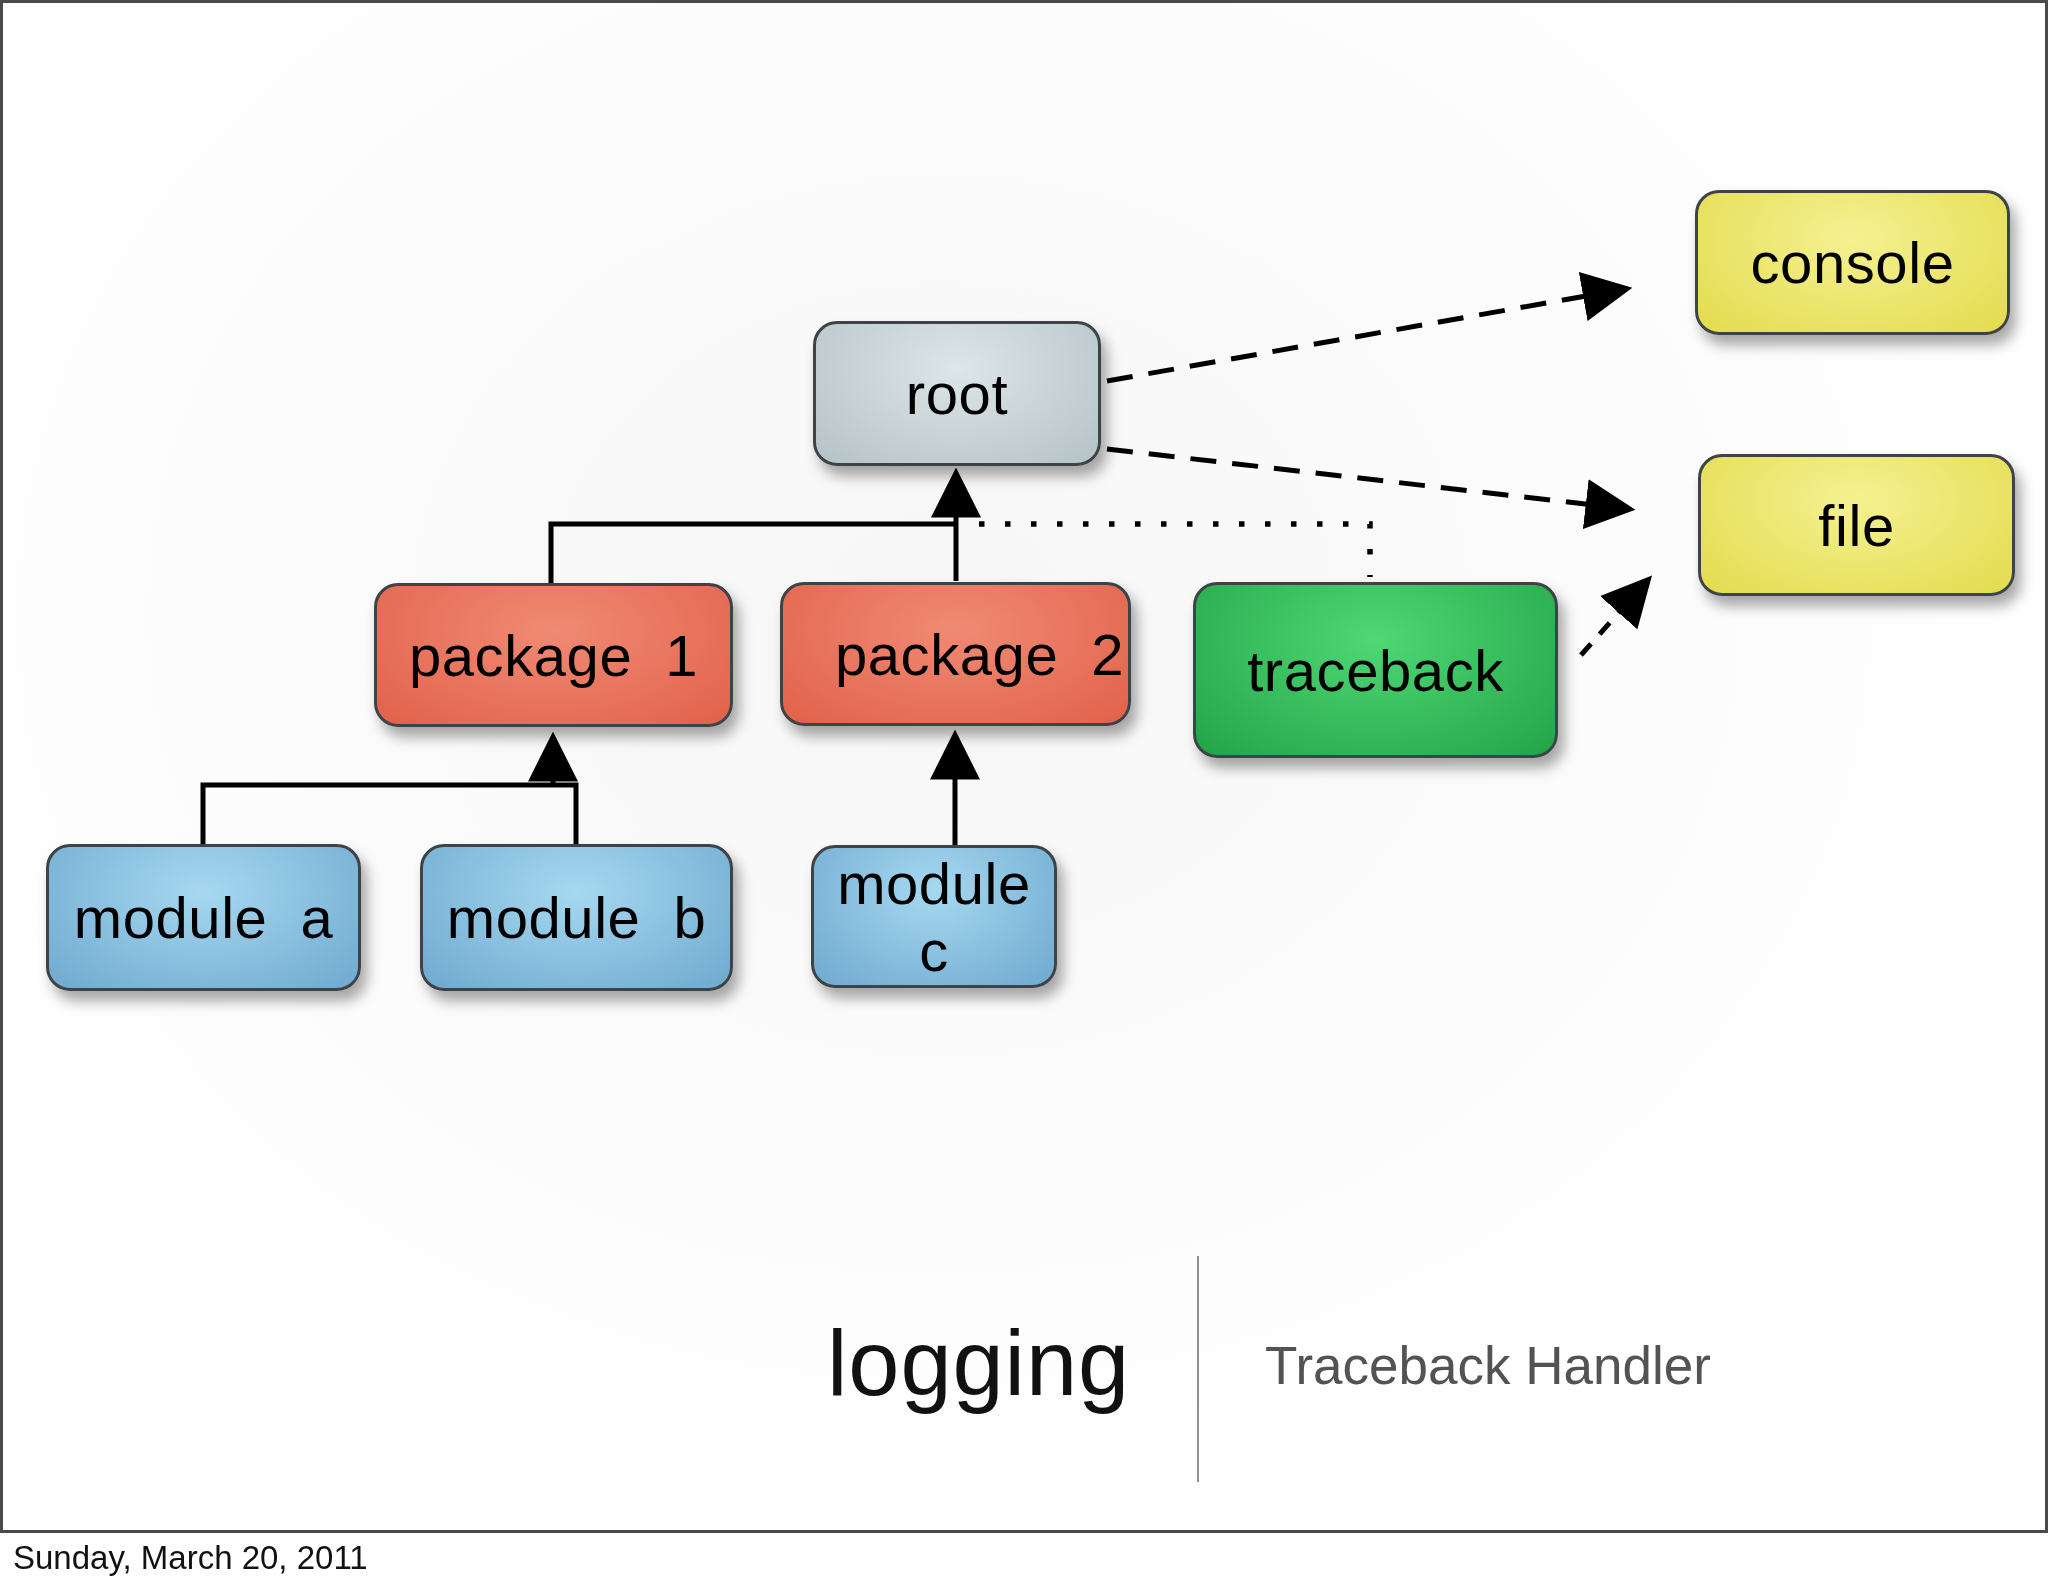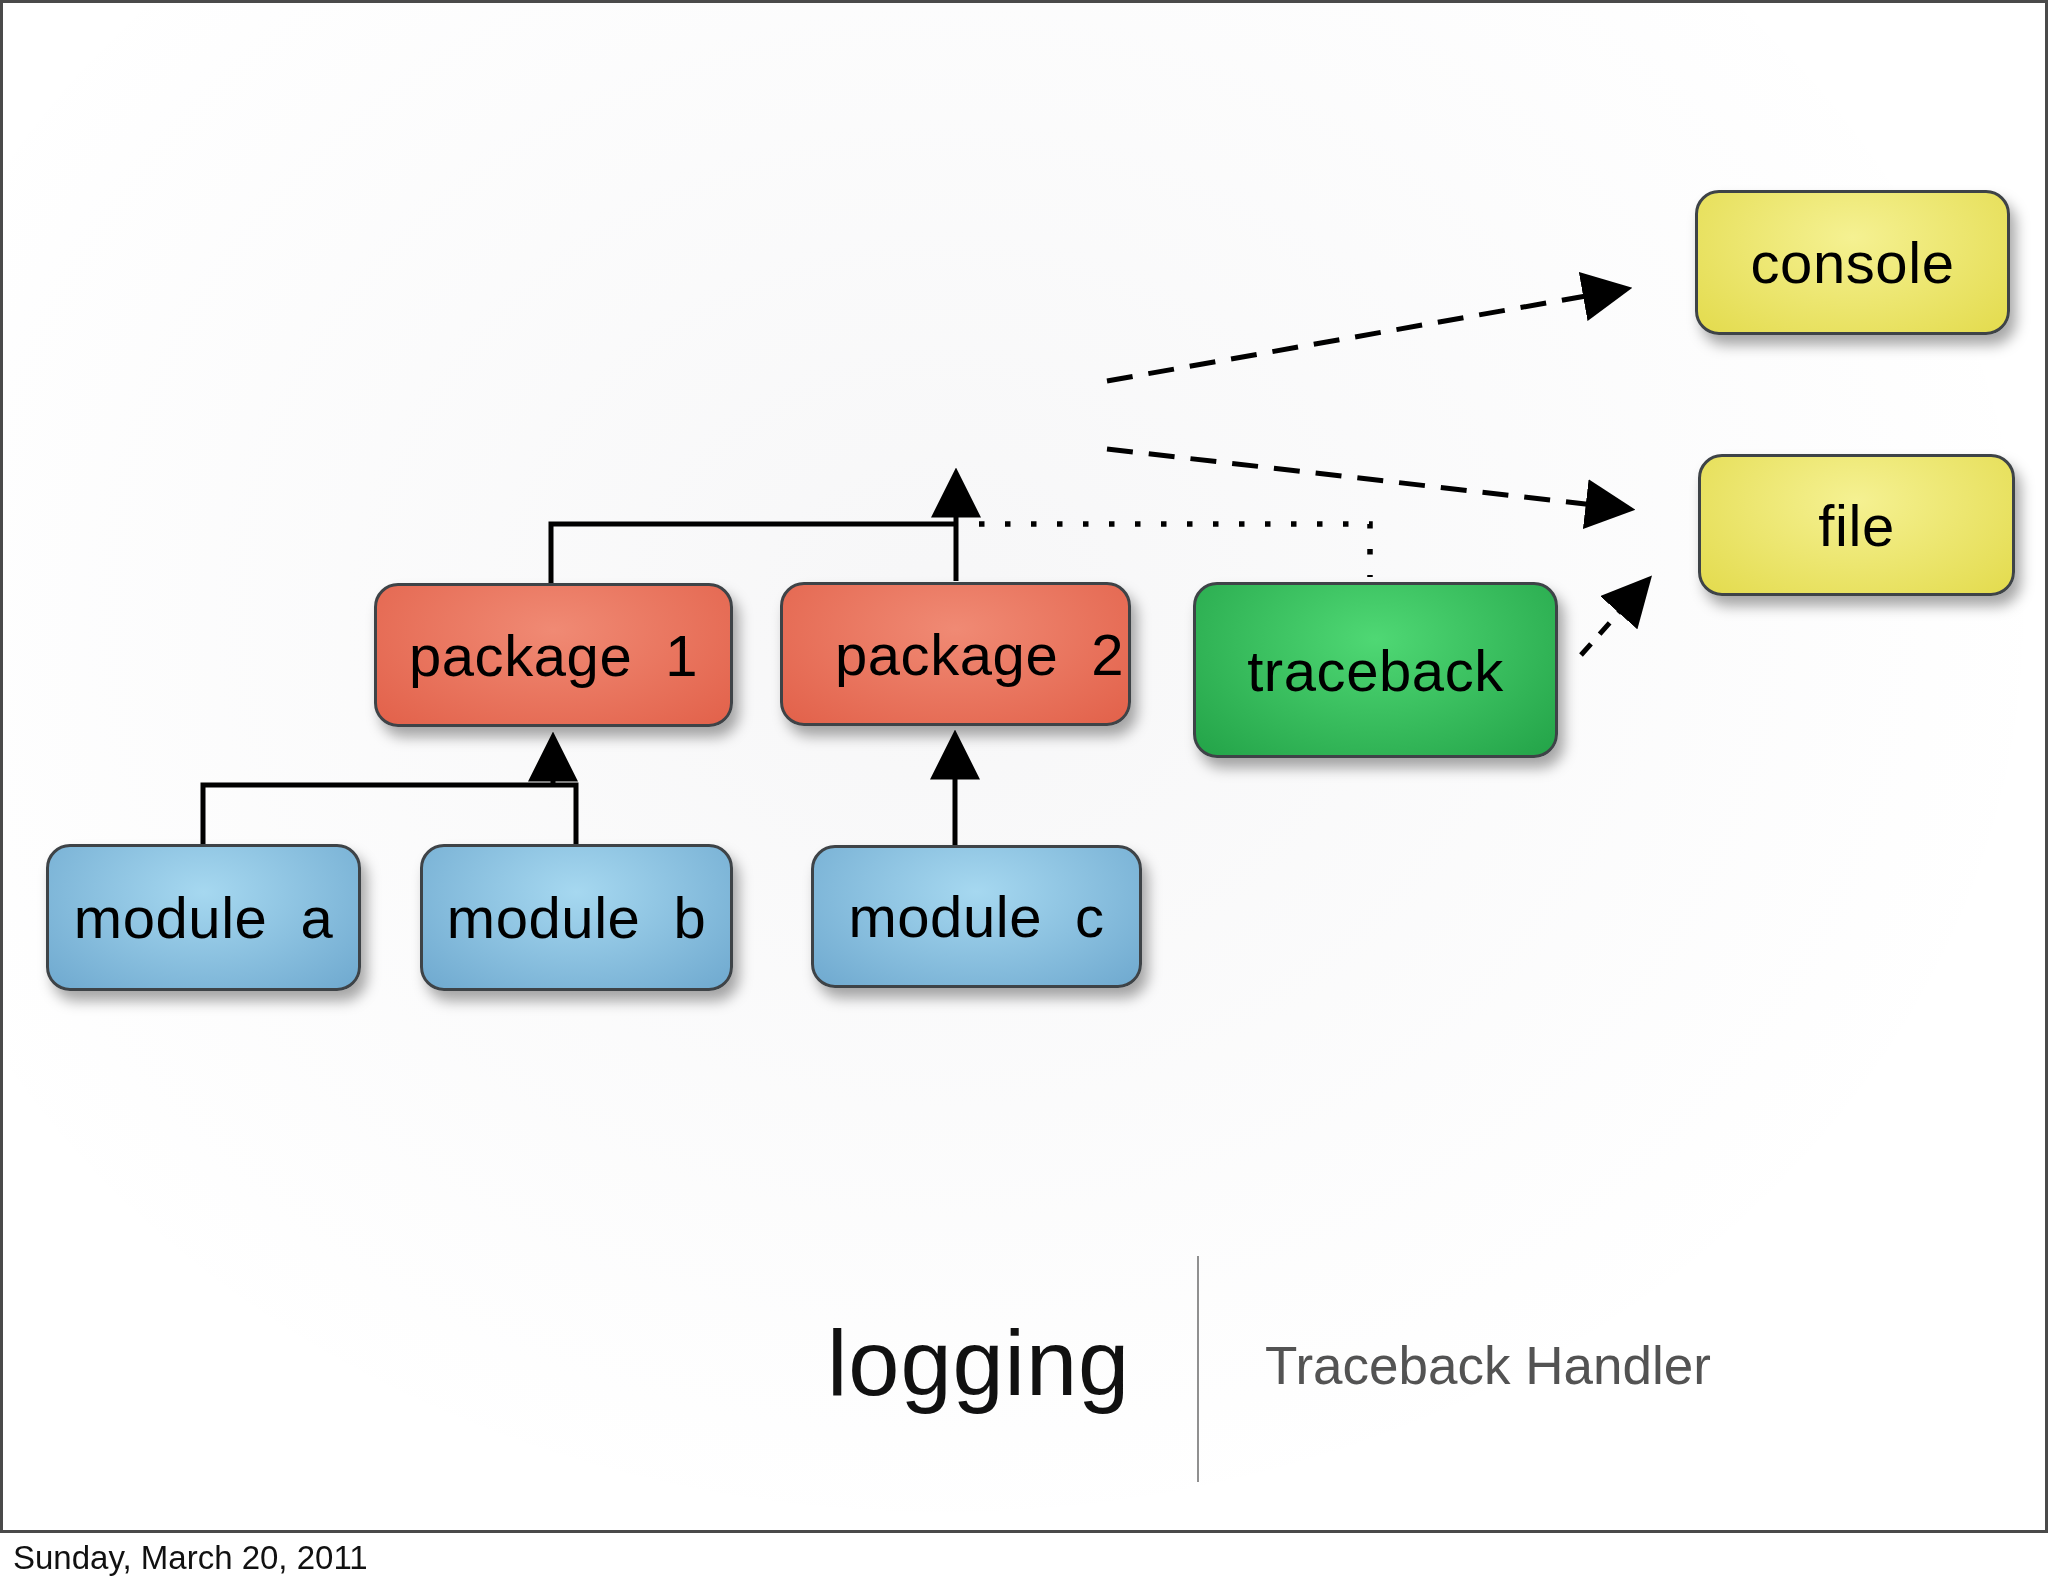--- a/index.html
+++ b/index.html
@@ -28,21 +28,21 @@
     color:#000;font-size:58px;font-weight:500;word-spacing:0.28em;letter-spacing:0.01em;text-align:center;
   }
   .n-root     {left:810px; top:318px; width:288px; height:145px;}
   .n-package1 {left:371px; top:580px; width:359px; height:144px;}
   .n-package2 {left:777px; top:579px; width:351px; height:144px;padding-left:48px;}
   .n-traceback{left:1190px;top:579px; width:365px; height:176px;}
   .n-console  {left:1692px;top:187px; width:315px; height:145px;}
   .n-file     {left:1695px;top:451px; width:317px; height:142px;}
   .n-module_a {left:43px;  top:841px; width:315px; height:147px;}
   .n-module_b {left:417px; top:841px; width:313px; height:147px;}
-  .n-module_c {left:808px; top:842px; width:331px; height:143px;}
+  .n-module_c {left:808px; top:842px; width:246px; height:143px;}
 
   .footer-title{
     position:absolute;left:824px;top:1308px;font-size:92px;color:#111;
     letter-spacing:0.01em;
   }
   .footer-divider{
     position:absolute;left:1194px;top:1253px;width:2px;height:226px;background:#909090;
   }
   .footer-subtitle{
     position:absolute;left:1262px;top:1332px;font-size:53px;color:#535353;
@@ -74,20 +74,23 @@
 
     <line x1="1104" y1="378" x2="1622" y2="286" stroke="#000" stroke-width="5" stroke-dasharray="26 16" marker-end="url(#arrow)"></line>
 
     <line x1="1104" y1="446" x2="1625" y2="506" stroke="#000" stroke-width="5" stroke-dasharray="26 16" marker-end="url(#arrow)"></line>
 
     <line x1="1578" y1="652" x2="1644" y2="578" stroke="#000" stroke-width="5" stroke-dasharray="15 13" marker-end="url(#arrow)"></line>
 
     <path d="M976,521 L1367,521 L1367,574" fill="none" stroke="#000" stroke-width="5.5" stroke-dasharray="5.5 20.5"></path>
   </svg>
 
+  <div class="node n-root" style="--c-center: #dde6e8; --c-edge: #b5c2c6;">
+    <span>root</span>
+  </div>
   <div class="node n-package1" style="--c-center: #f08a74; --c-edge: #e2614a;">
     <span>package 1</span>
   </div>
   <div class="node n-package2" style="--c-center: #f08a74; --c-edge: #e2614a;">
     <span>package 2</span>
   </div>
   <div class="node n-traceback" style="--c-center: #4fd874; --c-edge: #23a348;">
     <span>traceback</span>
   </div>
   <div class="node n-console" style="--c-center: #f5f192; --c-edge: #e3db4d;">

